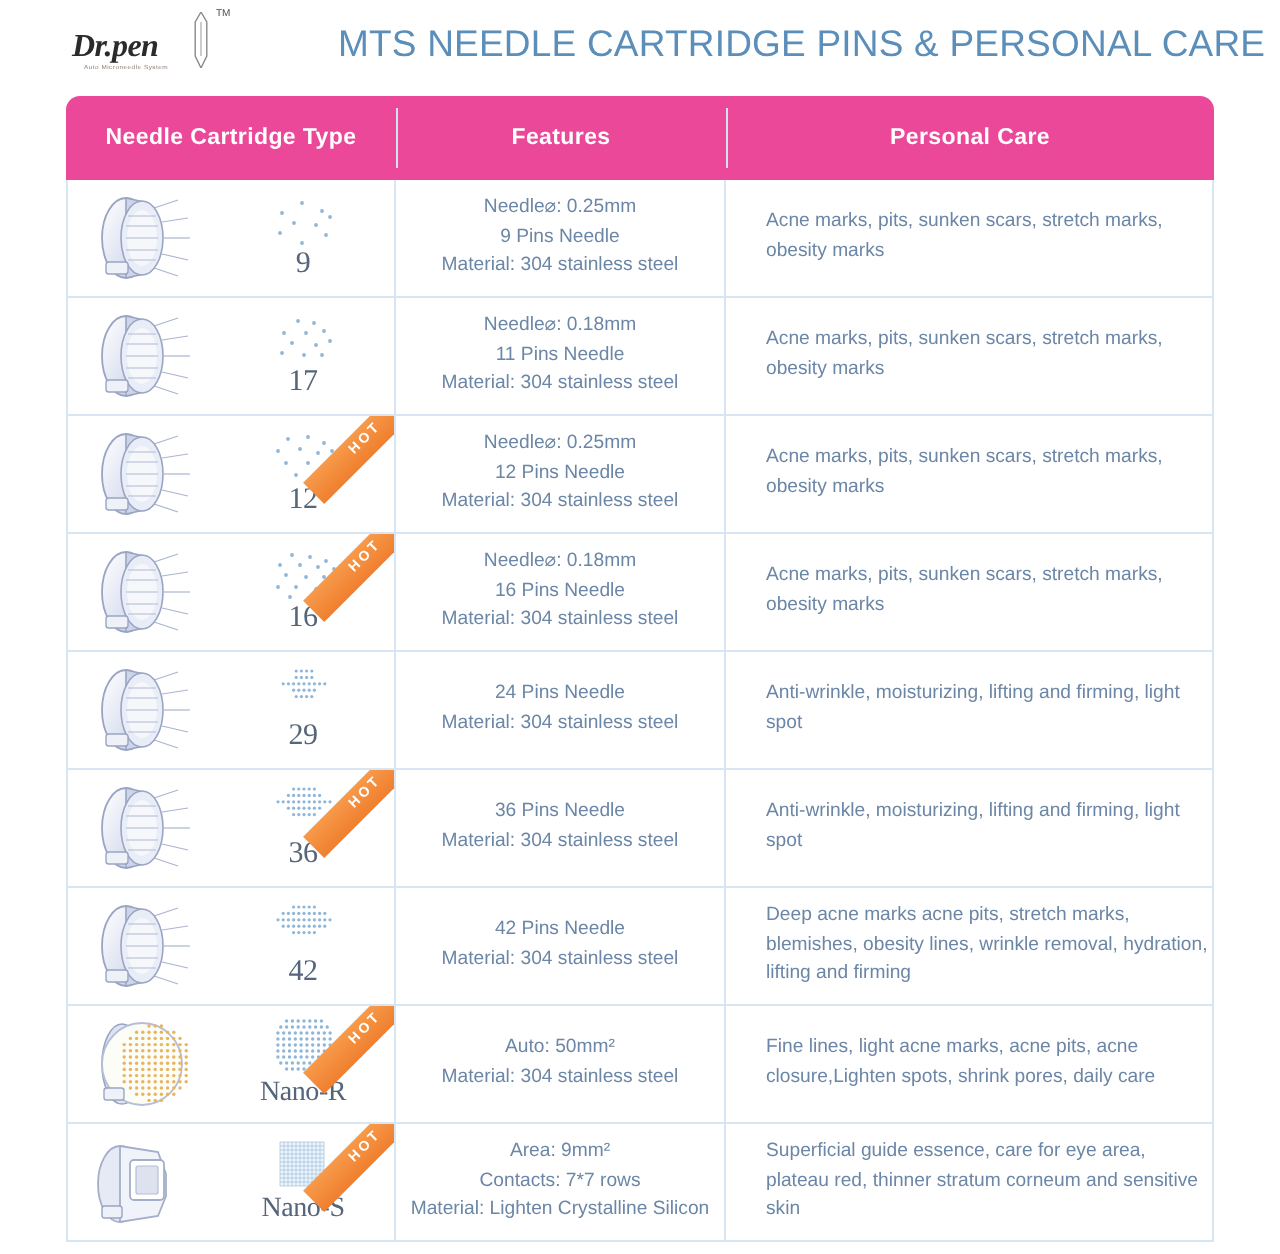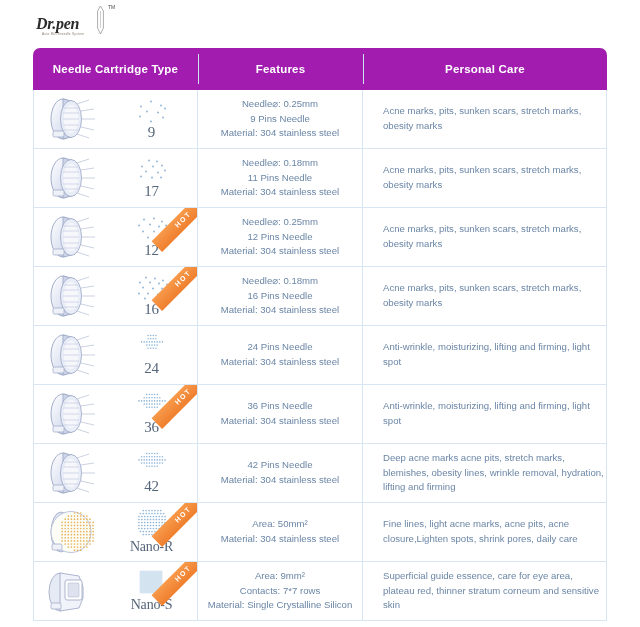--- a/index.html
+++ b/index.html
@@ -87,21 +87,21 @@
     border-collapse: separate;
     border-spacing: 0;
     table-layout: fixed;
   }
   .table th, .table td {
     padding: 0;
     vertical-align: middle;
   }
 
   thead th {
-    background: #a21caf;
+    background: #ec4899;
     color: #ffffff;
     font-size: 11.5px;
     font-weight: bold;
     height: 42px;
     text-align: center;
     letter-spacing: 0.2px;
     position: relative;
   }
   thead th.h-type { border-top-left-radius: 7px; }
   thead th.h-care { border-top-right-radius: 7px; }
@@ -198,20 +198,21 @@
 <div class="topbar">
   <div class="logo">
     <span class="logo-word">Dr.pen</span>
     <svg class="logo-pen" viewBox="0 0 9 28">
       <path d="M4.5 0 L7.4 5 L7.4 22 L4.5 28 L1.6 22 L1.6 5 Z" fill="#ffffff" stroke="#8a8a8a" stroke-width="0.7"></path>
       <line x1="4.5" y1="5" x2="4.5" y2="22" stroke="#9a9a9a" stroke-width="0.5"></line>
     </svg>
     <span class="logo-tm">TM</span>
     <span class="logo-sub">Auto Microneedle System</span>
   </div>
+  <div class="page-title">MTS NEEDLE CARTRIDGE PINS &amp; PERSONAL CARE</div>
 </div>
 
 <table class="table">
   <colgroup>
     <col style="width:165px">
     <col style="width:165px">
     <col style="width:244px">
   </colgroup>
   <thead>
     <tr>
@@ -532,21 +533,21 @@
                   <circle cx="17.400000000000002" cy="11.100000000000001" r="0.8" fill="#8fb6d8"></circle>
                   <circle cx="20" cy="11.100000000000001" r="0.8" fill="#8fb6d8"></circle>
                   <circle cx="22.6" cy="11.100000000000001" r="0.8" fill="#8fb6d8"></circle>
                   <circle cx="25.2" cy="11.100000000000001" r="0.8" fill="#8fb6d8"></circle>
                   <circle cx="16.1" cy="14.3" r="0.8" fill="#8fb6d8"></circle>
                   <circle cx="18.700000000000003" cy="14.3" r="0.8" fill="#8fb6d8"></circle>
                   <circle cx="21.3" cy="14.3" r="0.8" fill="#8fb6d8"></circle>
                   <circle cx="23.900000000000002" cy="14.3" r="0.8" fill="#8fb6d8"></circle>
                 </svg>
               </span>
-         <span class="pin-label">24</span>
+         <span class="pin-label">29</span>
        </span>
      </div>
         </td>
         <td class="cell-feat">
           <div>24 Pins Needle</div>
           <div>Material:  304 stainless steel</div>
         </td>
         <td class="cell-care">
           <div>Anti-wrinkle, moisturizing, lifting and firming, light spot</div>
         </td>
@@ -937,21 +938,21 @@
                   <circle cx="25.8" cy="25.5" r="0.85" fill="#8fb6d8"></circle>
                   <circle cx="28.7" cy="25.5" r="0.85" fill="#8fb6d8"></circle>
                 </svg>
               </span>
          <span class="pin-label nano">Nano-R</span>
        </span>
      </div>
           <span class="hot-ribbon">HOT</span>
         </td>
         <td class="cell-feat">
-          <div>Area:  50mm²</div>
+          <div>Auto:  50mm²</div>
           <div>Material:  304 stainless steel</div>
         </td>
         <td class="cell-care">
           <div>Fine lines, light acne marks, acne pits, acne closure,Lighten spots, shrink pores, daily care</div>
         </td>
       </tr>
       <tr>
         <td class="cell-type">
           <div class="type-inner">
        <span class="cart-img">
@@ -994,20 +995,20 @@
                 </svg>
               </span>
          <span class="pin-label nano">Nano-S</span>
        </span>
      </div>
           <span class="hot-ribbon">HOT</span>
         </td>
         <td class="cell-feat">
           <div>Area:  9mm²</div>
           <div>Contacts:  7*7 rows</div>
-          <div>Material:  Single Crystalline Silicon</div>
+          <div>Material:  Lighten Crystalline Silicon</div>
         </td>
         <td class="cell-care">
           <div>Superficial guide essence, care for eye area, plateau red, thinner stratum corneum and sensitive skin</div>
         </td>
       </tr>
     </tbody>
 </table>
 
 </body></html>

